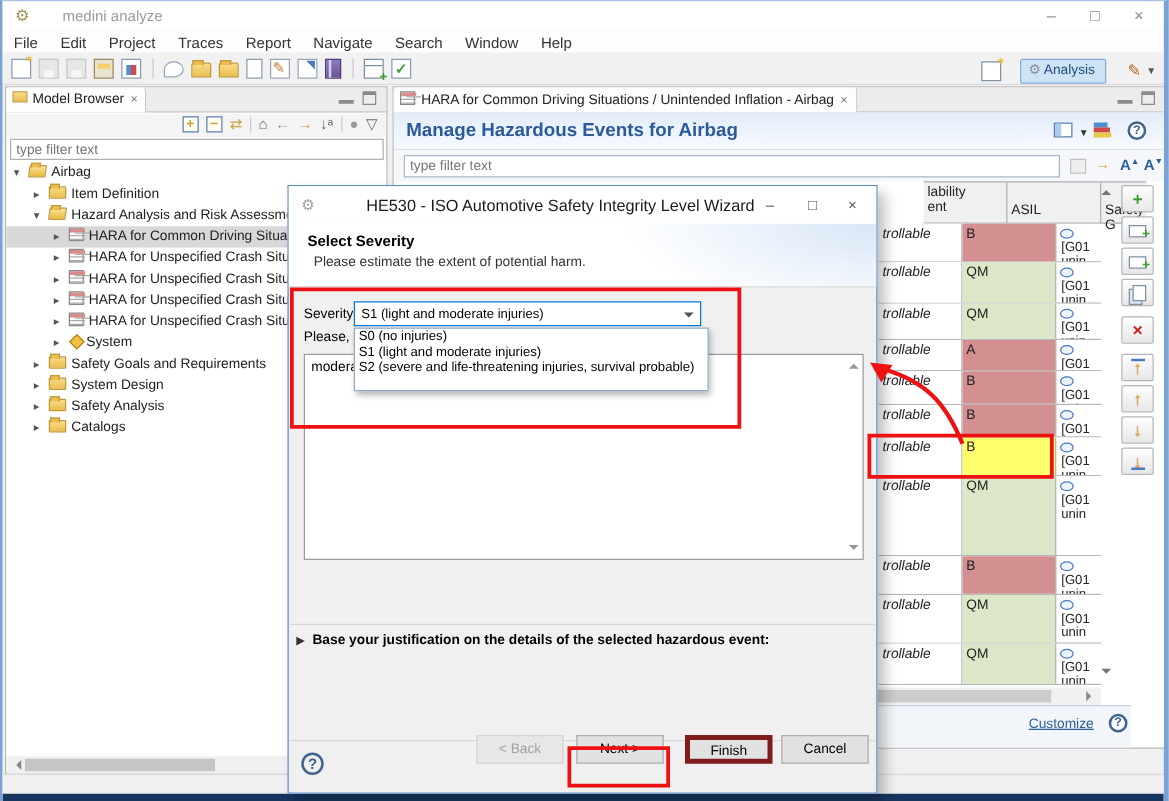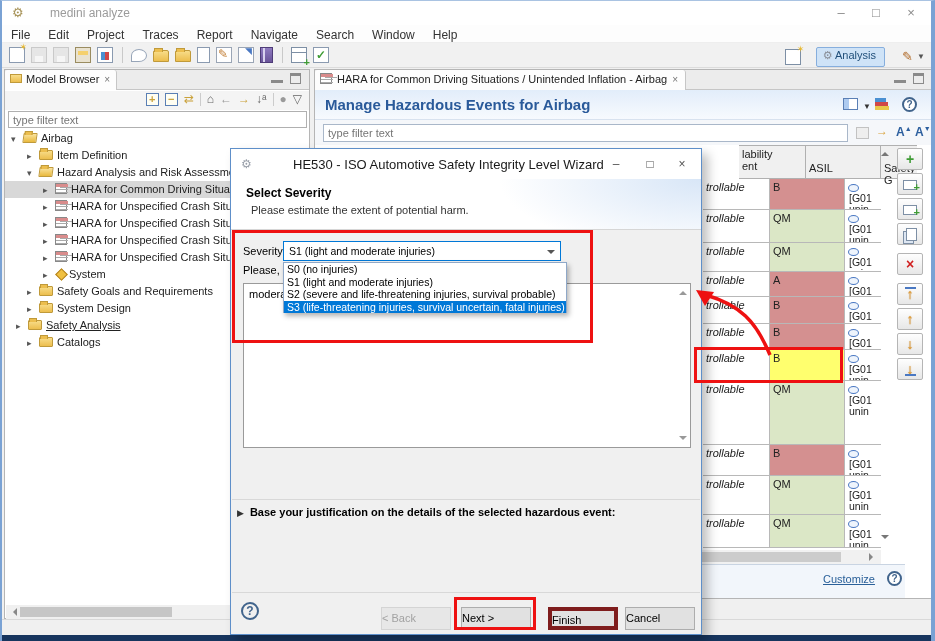--- a/index.html
+++ b/index.html
@@ -147,21 +147,21 @@
   #dlg-textarea { left:12px; top:134px; width:448px; height:165px; background:#fff; border:1px solid #9a9a9a; }
   #dlg-textarea .txt { position:absolute; left:5px; top:4px; font-size:11px; color:#000; }
   #dlg-textarea .up { position:absolute; right:3px; top:3px; width:0; height:0; border:4px solid transparent; border-bottom-color:#999; }
   #dlg-textarea .dn { position:absolute; right:3px; bottom:3px; width:0; height:0; border:4px solid transparent; border-top-color:#999; }
   #dlg-div1 { left:1px; top:350px; width:468px; height:1px; background:#d8d8d8; }
   #expander { left:6px; top:357px; font-size:11px; color:#000; }
   #expander .tri { font-size:9px; color:#333; margin-right:6px; }
   #expander b { font-weight:bold; }
   #dlg-div2 { left:1px; top:443px; width:468px; height:1px; background:#d8d8d8; }
   #dlg-help { left:10px; top:453px; width:18px; height:18px; border:2px solid #41648c; border-radius:50%; color:#41648c; font-size:12px; font-weight:bold; text-align:center; line-height:15px; background:#f0f0f0;}
-  .dbtn { top:458px; width:70px; height:23px; background:#e1e1e1; border:1px solid #adadad; font-size:11px; color:#000; line-height:21px; }
+  .dbtn { top:439px; width:70px; height:23px; background:#e1e1e1; border:1px solid #adadad; font-size:11px; color:#000; text-align:center; line-height:21px; }
   .dbtn.disabled { background:#e7e7e7; border-color:#d4d4d4; color:#a2a2a2; }
   .dbtn.default { border:4px solid #7f1d1d; line-height:19px; }
 
   
   .redbox { border:3px solid #ee1111; z-index:99; }
   #ann-arrow { z-index:99; }
 </style>
 </head>
 <body>
 
@@ -238,21 +238,21 @@
       </div>
 
       <div class="trow" style="padding-left: 22px;">
         <span class="arrow">▸</span><span class="tico ic-folder"></span><span>Safety Goals and Requirements</span>
       </div>
 
       <div class="trow" style="padding-left: 22px;">
         <span class="arrow">▸</span><span class="tico ic-folder"></span><span>System Design</span>
       </div>
 
-      <div class="trow" style="padding-left: 11px; text-decoration: underline;">
+      <div class="trow" style="padding-left: 22px;">
         <span class="arrow">▸</span><span class="tico ic-folder"></span><span>Safety Analysis</span>
       </div>
 
       <div class="trow" style="padding-left: 22px;">
         <span class="arrow">▸</span><span class="tico ic-folder"></span><span>Catalogs</span>
       </div>
     </div>
   <div class="abs" id="mb-hscroll">
     <span class="larrow"></span>
     <span class="thumb"></span>
@@ -408,21 +408,20 @@
   <div class="abs" id="dlg-textarea">
     <span class="txt">moderat</span>
     <span class="up"></span>
     <span class="dn"></span>
   </div>
   <div class="abs" id="sev-list">
 
   <div class="opt">S0 (no injuries)</div>
       <div class="opt">S1 (light and moderate injuries)</div>
       <div class="opt">S2 (severe and life-threatening injuries, survival probable)</div>
-      <div class="opt active">S3 (life-threatening injuries, survival uncertain, fatal injuries)</div>
     </div>
   <div class="abs" id="dlg-div1"></div>
   <div class="abs" id="expander">
     <span class="tri">▶</span><b>Base your justification on the details of the selected hazardous event:</b>
   </div>
   <div class="abs" id="dlg-div2"></div>
   <div class="abs" id="dlg-help">?</div>
   <div class="abs dbtn disabled" style="left:150px;">&lt; Back</div>
   <div class="abs dbtn" style="left:230px;">Next &gt;</div>
   <div class="abs dbtn default" style="left:317px;">Finish</div>

